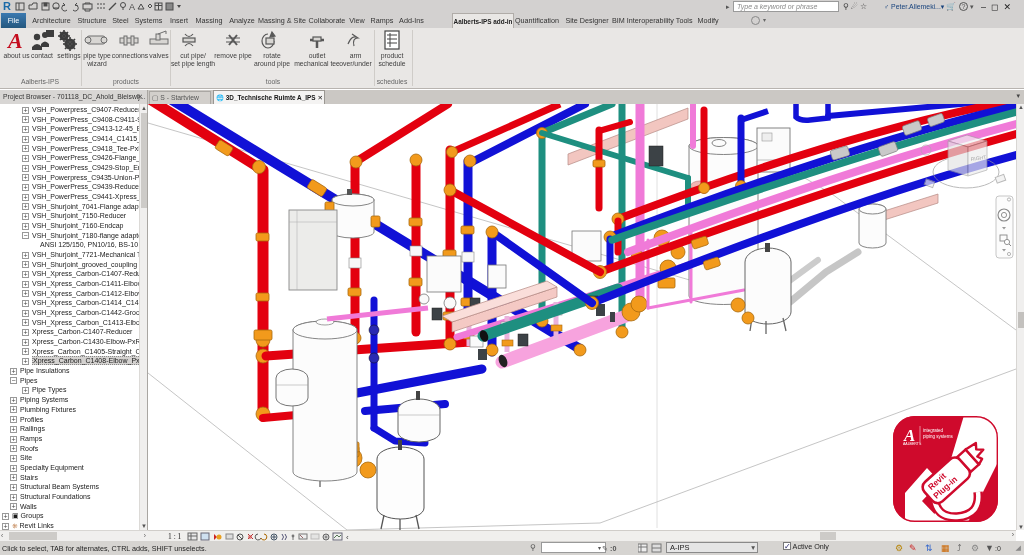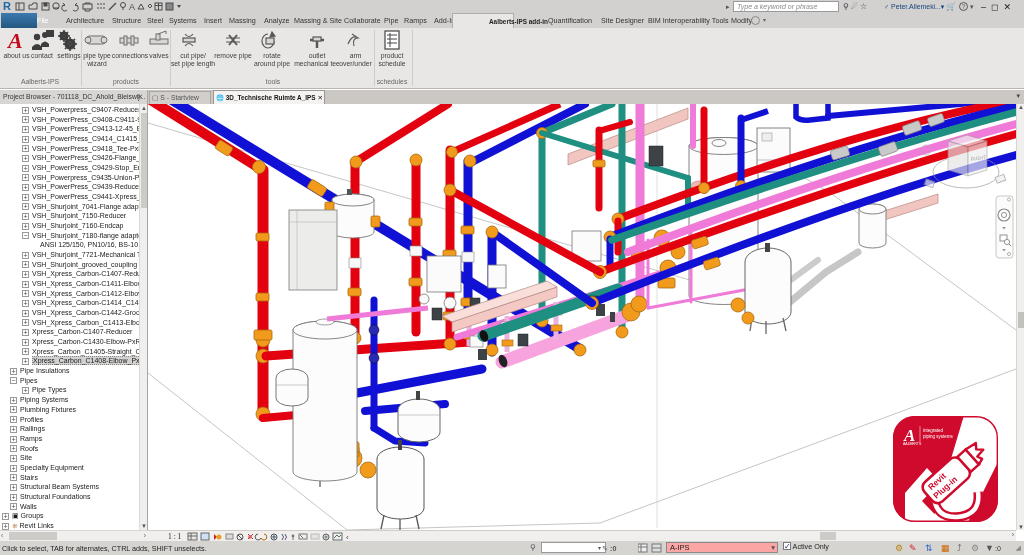--- a/index.html
+++ b/index.html
@@ -1,20 +1,20 @@
 <!DOCTYPE html>
 <html><head>
 <meta charset="utf-8">
 <style>
 * { margin:0; padding:0; box-sizing:border-box; }
 html,body { width:1024px; height:555px; overflow:hidden; font-family:"Liberation Sans", sans-serif; }
 .abs { position:absolute; }
 #titlebar { left:0; top:0; width:1024px; height:13px; background:#d3d1d0; }
 #tabrow { left:0; top:13px; width:1024px; height:15px; background:#d3d1d0; }
-.rtab { position:absolute; top:0; height:15px; font-size:7.2px; color:#333; text-align:center; line-height:15px; white-space:nowrap;padding-left:36px; }
+.rtab { position:absolute; top:0; height:15px; font-size:7.2px; color:#333; text-align:center; line-height:15px; white-space:nowrap; }
 #ribbon { left:0; top:28px; width:1024px; height:61px; background:#e9e7e5; border-bottom:1px solid #b8b4b0; }
 .rsep { position:absolute; top:2px; width:1px; height:56px; background:#cfccc8; }
 .rbtn { position:absolute; text-align:center; font-size:6.8px; color:#3e3e3e; line-height:8px; }
 .rlabel { position:absolute; top:50px; font-size:6.8px; color:#666; text-align:center; width:80px; }
 #docstrip { left:0; top:90px; width:1024px; height:14px; background:#cbc8c4; }
 #panelhead { left:0; top:90px; width:148px; height:14px; background:#d8d6d4; border-right:1px solid #a9a6a2; font-size:6.8px; color:#333; line-height:14px; padding-left:3px; }
 #panel { left:0; top:104px; width:148px; height:426px; background:#fff; border-right:1px solid #a9a6a2; overflow:hidden; }
 .trow { height:9.68px; font-size:7px; color:#1a1a1a; white-space:nowrap; line-height:9.68px; position:relative; }
 .pm { display:inline-block; width:7px; height:7px; border:1px solid #999; background:#fff; font-size:7px; line-height:5px; text-align:center; color:#444; vertical-align:middle; margin-right:3px; }
 #viewport { left:148px; top:104px; width:868px; height:426px; background:#fff; }
@@ -67,21 +67,21 @@
   <span class="rtab" style="left:1px;width:25px;background:linear-gradient(#3b79b0,#24577e);color:#fff;">File</span>
   <span class="rtab" style="left:30px;width:43px;text-align:center;">Architecture</span>
   <span class="rtab" style="left:76px;width:32px;">Structure</span>
   <span class="rtab" style="left:111px;width:19px;">Steel</span>
   <span class="rtab" style="left:133px;width:31px;">Systems</span>
   <span class="rtab" style="left:168px;width:22px;">Insert</span>
   <span class="rtab" style="left:193px;width:32px;">Massing</span>
   <span class="rtab" style="left:228px;width:28px;">Analyze</span>
   <span class="rtab" style="left:258px;width:48px;">Massing &amp; Site</span>
   <span class="rtab" style="left:308px;width:38px;">Collaborate</span>
-  <span class="rtab" style="left:348px;width:18px;">Pipe</span>
+  <span class="rtab" style="left:348px;width:18px;">View</span>
   <span class="rtab" style="left:368px;width:28px;">Ramps</span>
   <span class="rtab" style="left:398px;width:27px;">Add-Ins</span>
   <span class="rtab" style="left:452px;width:62px;background:#e9e7e5;border:1px solid #b0aca8;border-bottom:none;font-weight:bold;color:#222;font-size:6.4px;">Aalberts-IPS add-in</span>
   <span class="rtab" style="left:512px;width:50px;">Quantification</span>
   <span class="rtab" style="left:565px;width:44px;">Site Designer</span>
   <span class="rtab" style="left:612px;width:80px;">BIM Interoperability Tools</span>
   <span class="rtab" style="left:695px;width:26px;">Modify</span>
 <span style="position:absolute;left:751px;top:3px;width:9px;height:9px;border-radius:50%;border:1px solid #888;"></span>
     <span style="position:absolute;left:763px;top:3px;font-size:6px;color:#666;">▾</span>
   </div>
@@ -541,21 +541,21 @@
     <span style="position:absolute;left:541px;top:1px;width:65px;height:11px;background:#fff;border:1px solid #999;"></span>
     <span style="position:absolute;left:598px;top:3px;color:#555;font-size:6px;">▾</span>
 <span style="position:absolute;left:602px;top:3px;color:#555;">✎ <b>:0</b></span>
 <span style="position:absolute;left:638px;top:2px;"><svg width="26" height="10">
         <rect x="0" y="1" width="9" height="8" fill="#eee" stroke="#777"></rect>
         <line x1="0" y1="4" x2="9" y2="4" stroke="#777"></line>
         <line x1="3" y1="1" x2="3" y2="9" stroke="#777"></line>
         <rect x="14" y="1" width="9" height="8" fill="#ddd" stroke="#777"></rect>
         <line x1="14" y1="5" x2="23" y2="5" stroke="#777"></line>
       </svg></span>
-<span style="position:absolute;left:666px;top:1px;width:112px;height:11px;background:#fca5a5;border:1px solid #8a8a8a;font-size:7.5px;line-height:10px;padding-left:3px;">A-IPS<span style="position:absolute;right:2px;color:#555;">▾</span></span>
+<span style="position:absolute;left:666px;top:1px;width:92px;height:11px;background:#e5e5e5;border:1px solid #8a8a8a;font-size:7.5px;line-height:10px;padding-left:3px;">A-IPS<span style="position:absolute;right:2px;color:#555;">▾</span></span>
 <span style="position:absolute;left:783px;top:1px;"><span style="display:inline-block;width:8px;height:8px;border:1px solid #777;background:#fff;font-size:8px;line-height:7px;color:#226;">✓</span> Active Only</span>
 <svg style="position:absolute;left:895px;top:1px;" width="120" height="12">
 <g font-size="9">
 <text x="0" y="9" fill="#b8860b">⚙</text>
         <text x="14" y="9" fill="#c22">✎</text>
         <text x="30" y="9" fill="#36c">⇅</text>
         <text x="46" y="9" fill="#c60">▦</text>
         <text x="62" y="9" fill="#555">⤴</text>
         <text x="76" y="9" fill="#888">⚙</text>
         <text x="90" y="9" fill="#555">▼</text>

